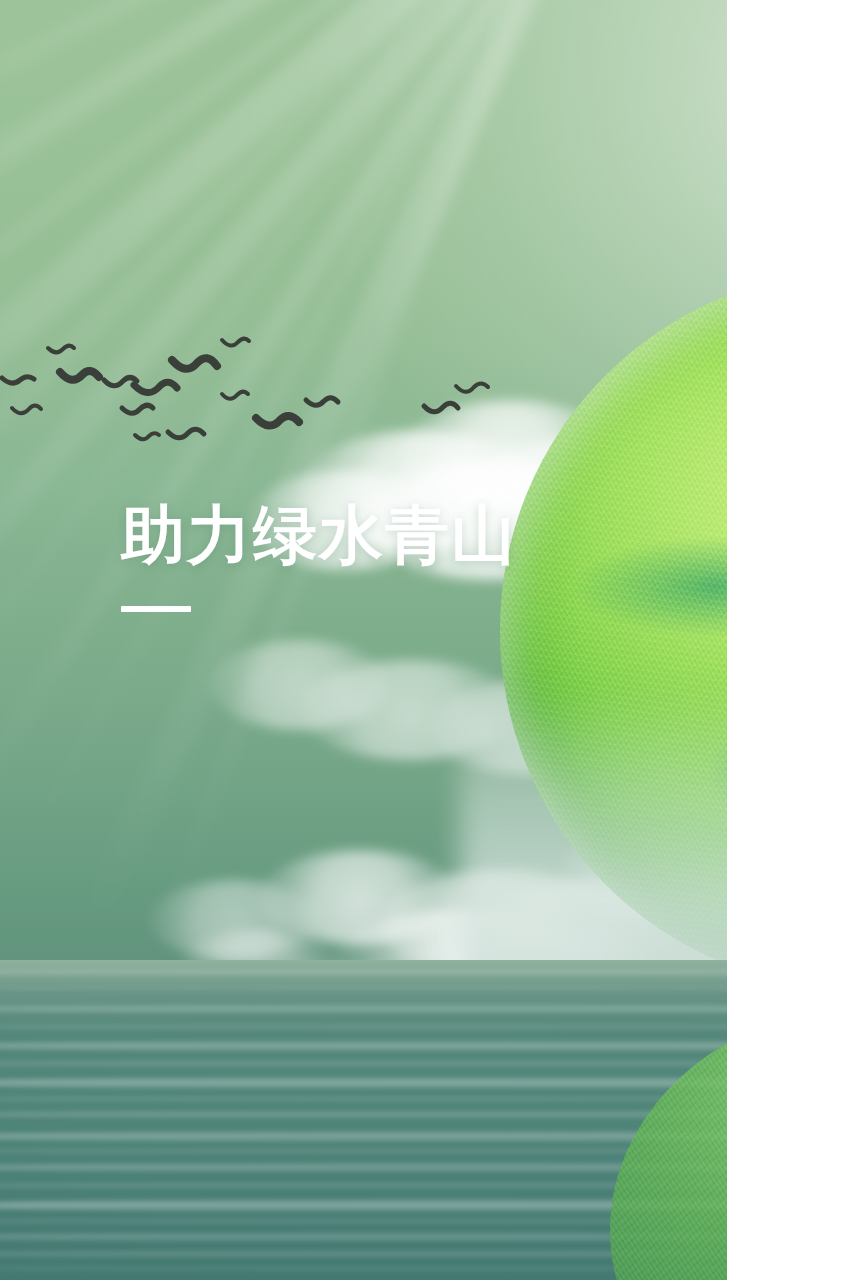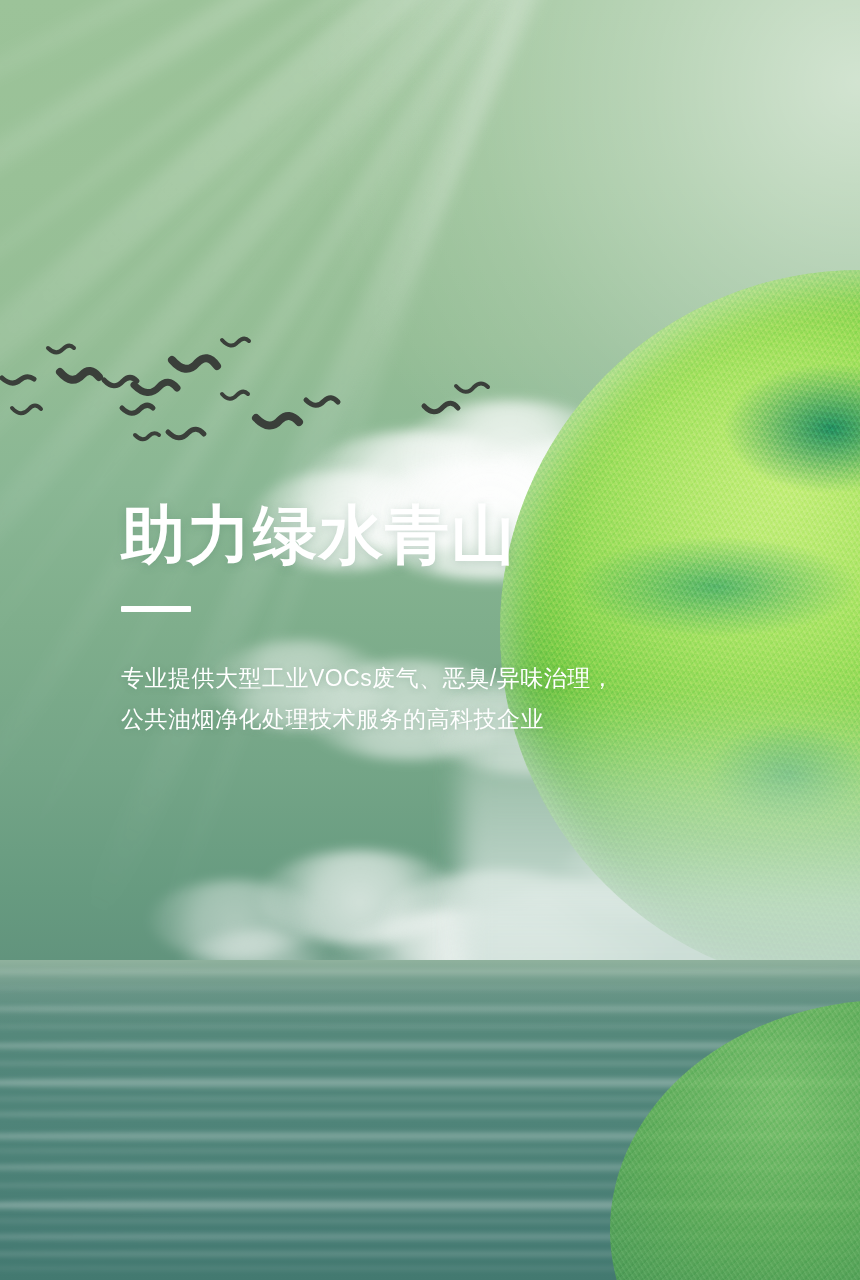--- a/index.html
+++ b/index.html
@@ -6,21 +6,21 @@
     margin: 0;
     padding: 0;
     background: #ffffff;
   }
   body {
     font-family: "Liberation Sans", "DejaVu Sans", sans-serif;
   }
 
   #poster {
     position: relative;
-    width: 860px;
+    width: 727px;
     height: 1280px;
     overflow: hidden;
     background: #9ac396;
   }
 
   
   .sky {
     position: absolute;
     left: 0; top: 0;
     width: 860px; height: 1010px;
@@ -364,19 +364,15 @@
 
   <div class="mound">
     <div class="mound-tex"></div>
   </div>
 
   <div class="content">
     <h1 class="headline">
       <span class="line">助力绿水青山</span>
     </h1>
     <div class="divider"></div>
-    <p class="subtitle">
-      <span class="sline">专业提供大型工业VOCs废气、恶臭/异味治理，</span>
-      <span class="sline">公共油烟净化处理技术服务的高科技企业</span>
-    </p>
   </div>
 
 </div>
 
 </body></html>

